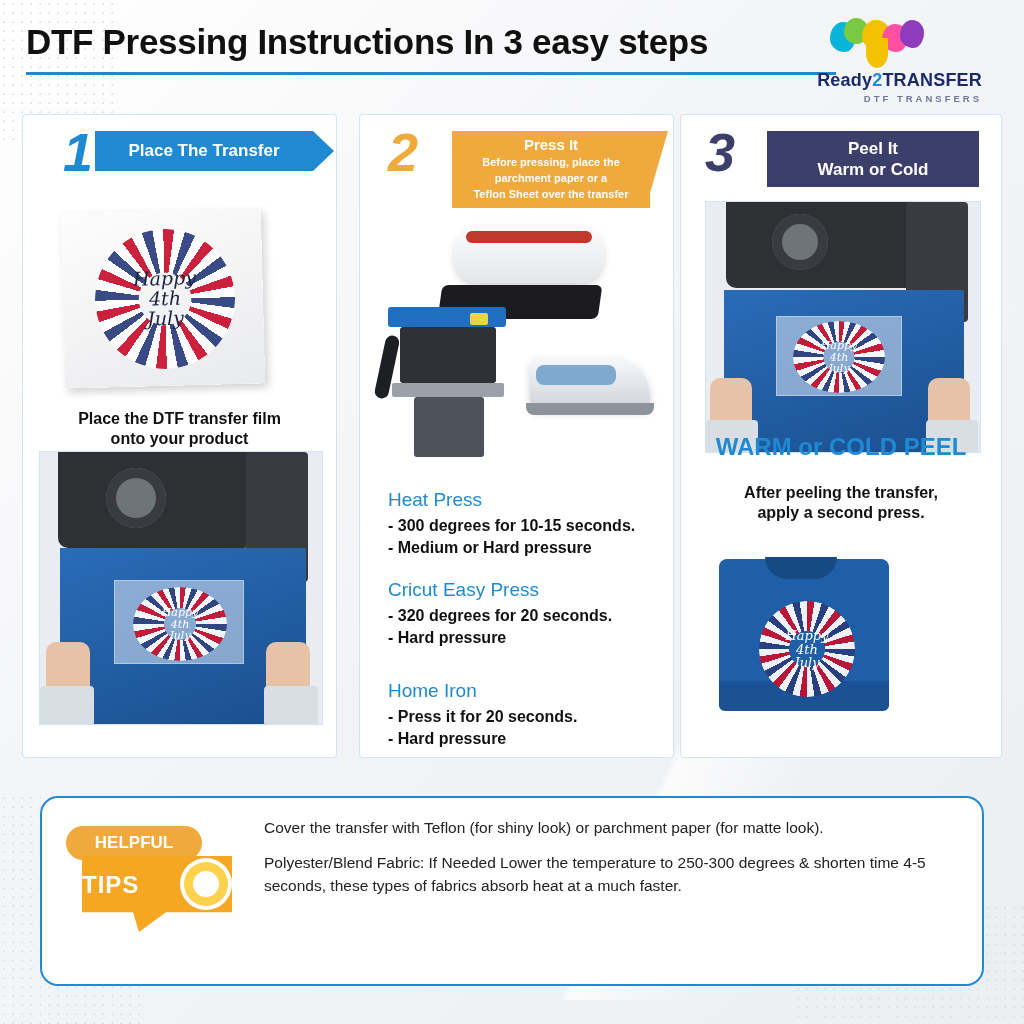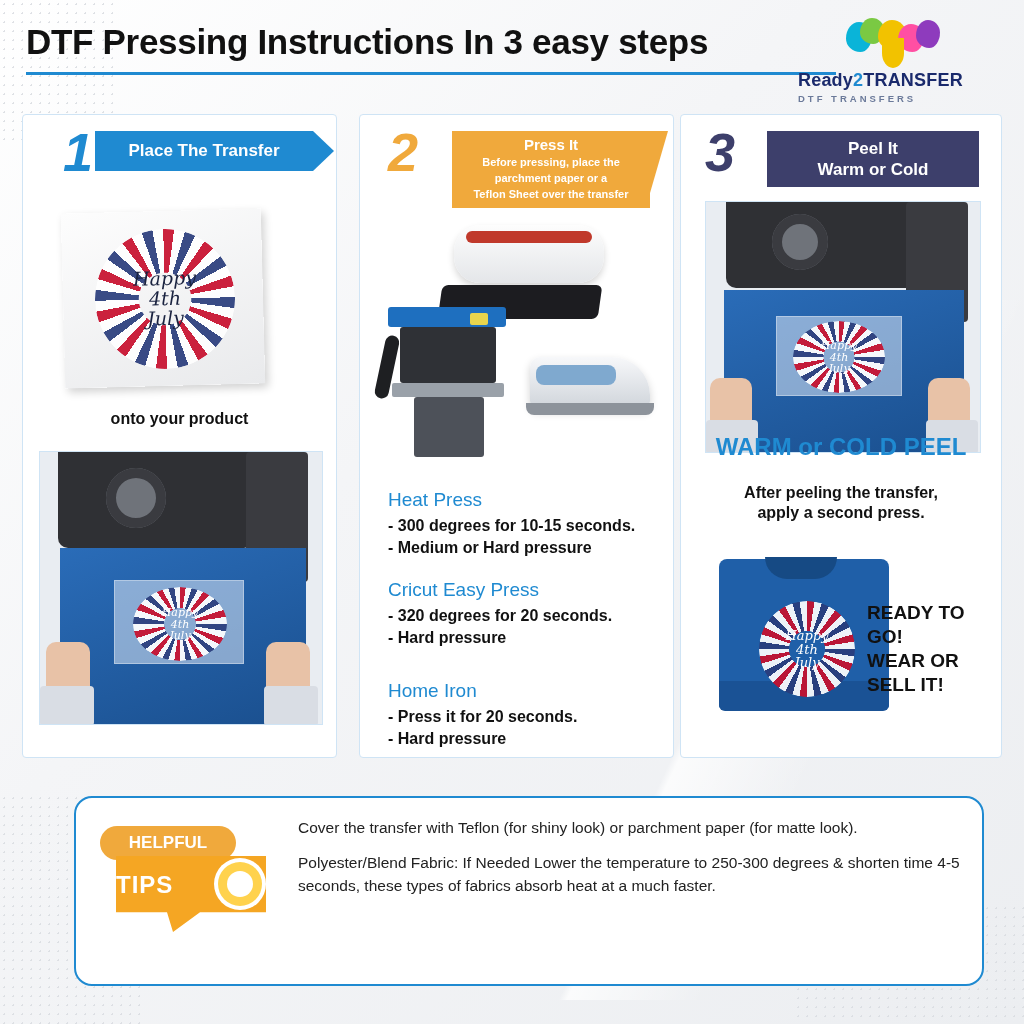--- a/index.html
+++ b/index.html
@@ -37,21 +37,21 @@
   }
   .title {
     font-size: 35px; font-weight: bold; color: #111; letter-spacing: -0.3px;
     white-space: nowrap;
   }
   .title-rule {
     margin-top: 10px; height: 3px; width: 810px;
     background: #1f8ad1;
   }
   .logo {
-    position: absolute; right: 0; top: -4px; width: 200px; text-align: left;
+    position: absolute; right: 16px; top: -4px; width: 200px; text-align: right;
   }
   .logo-mark { position: relative; height: 52px; }
   .blob {
     position: absolute; border-radius: 50% 50% 45% 55% / 55% 45% 55% 45%;
   }
   .b1 { left: 48px; top: 4px;  width: 26px; height: 30px; background: #0ab4d8; }
   .b2 { left: 62px; top: 0px;  width: 24px; height: 26px; background: #7ac943; }
   .b3 { left: 80px; top: 2px;  width: 28px; height: 30px; background: #f2c200; }
   .b4 { left: 100px; top: 6px; width: 26px; height: 28px; background: #ff4fa3; }
   .b5 { left: 118px; top: 2px; width: 24px; height: 28px; background: #8e3bbd; }
@@ -181,21 +181,21 @@
     font-size: 24px;
   }
   .ready {
     position: absolute; right: 16px; font-weight: bold; color: #111; font-size: 19px;
     line-height: 24px; text-align: left;
   }
 
   
   .tips {
     position: absolute; left: 40px; right: 40px; top: 796px; height: 190px;
-    background: #fff; border: 2px solid #1f8ad1; border-radius: 18px; margin-left: 34px;
+    background: #fff; border: 2px solid #1f8ad1; border-radius: 18px;
   }
   .tips-badge { position: absolute; left: 24px; top: 28px; width: 180px; height: 130px; }
   .tips-ribbon {
     position: absolute; left: 0; top: 0; width: 136px; height: 34px; background: #f0a93c;
     color: #fff; font-weight: bold; font-size: 17px; line-height: 34px; text-align: center;
     border-radius: 17px;
   }
   .tips-big {
     position: absolute; left: 16px; top: 30px; width: 150px; height: 76px;
     background: #f5a623;
@@ -256,20 +256,21 @@
           <div class="petals"></div>
           <div class="script" style="font-size:19px;">
             <div>Happy</div>
             <div>4th</div>
             <div>July</div>
           </div>
         </div>
       </div>
 
       <div class="caption" style="left:0; right:0; top:294px; font-size:16px;">
+        <div>Place the DTF transfer film</div>
         <div>onto your product</div>
       </div>
 
       <div class="photo photo-border" style="left:16px; top:336px; width:284px; height:274px; background:#e9edf2;">
         <div class="press-arm" style="left:18px; top:0; width:196px; height:96px; background:#2f3034; border-radius:0 0 10px 10px;"></div>
         <div class="press-arm" style="left:206px; top:0; width:62px; height:130px; background:#3a3b40;"></div>
         <div style="position:absolute; left:66px; top:16px; width:60px; height:60px; border-radius:50%; background:#6f737a; box-shadow: inset 0 0 0 10px #3a3b40;"></div>
         <div class="tee" style="left:20px; top:96px; width:246px; height:178px;">
           <div class="tee-inner"></div>
           <div class="patch" style="left:54px; top:32px; width:130px; height:84px;">
@@ -380,25 +381,20 @@
         <div class="flag-art" style="position:absolute; left:48px; top:52px; width:96px; height:96px;">
           <div class="petals"></div>
           <div class="script" style="font-size:13px; color:#fff;">
             <div>Happy</div>
               <div>4th</div>
               <div>July</div>
           </div>
         </div>
       </div>
 
-      <div class="ready" style="top:486px; right:14px; width:120px;">
-        <div>READY TO GO!</div>
-        <div>WEAR OR</div>
-        <div>SELL IT!</div>
-      </div>
     </div>
   </div>
 
   <div class="tips">
     <div class="tips-badge">
       <div class="tips-ribbon">HELPFUL</div>
       <div class="tips-big">TIPS</div>
       <div class="sun"></div>
     </div>
     <div class="tips-text">

